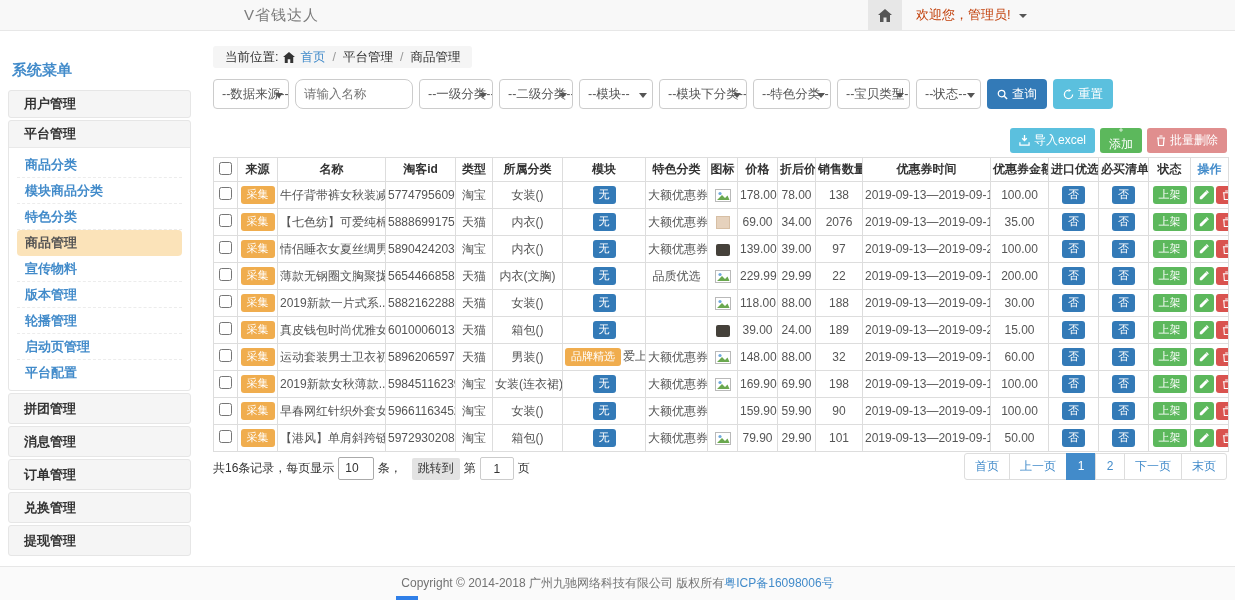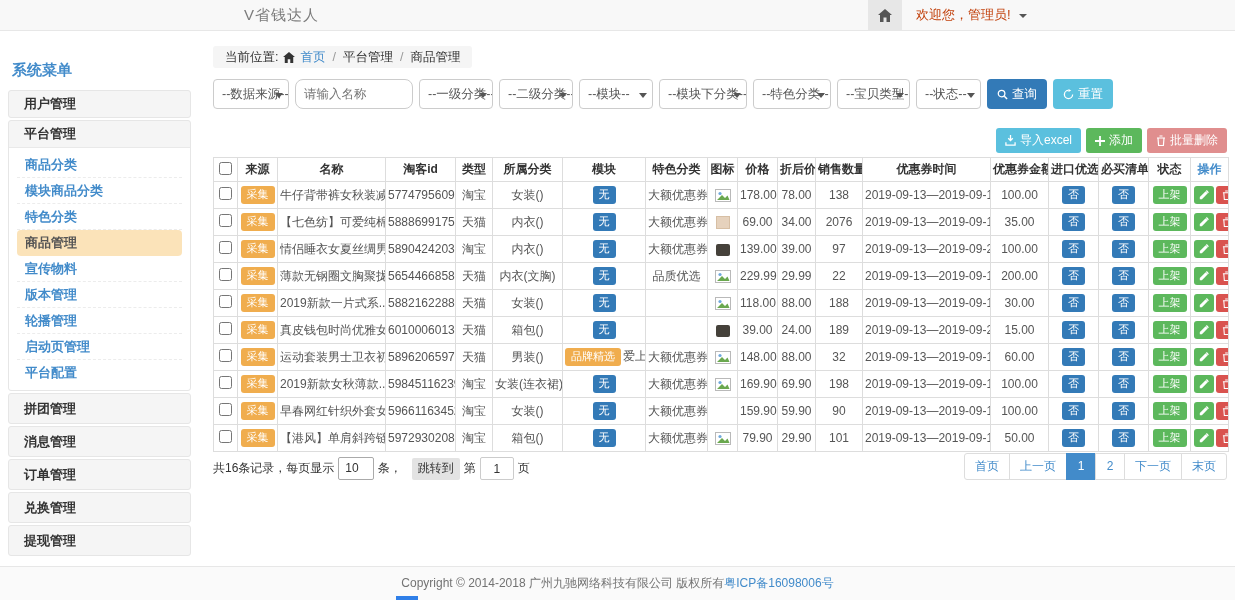--- a/index.html
+++ b/index.html
@@ -45,21 +45,21 @@
     font-family:inherit; }
   .btn { height:30px; border:none; border-radius:4px; color:#fff; font-size:12.5px; padding:0 10px;
     display:inline-flex; align-items:center; gap:4px; cursor:pointer; font-family:inherit; }
   .btn-query { background:#337ab7; }
   .btn-reset { background:#5bc0de; }
   
   .toolbar { position:absolute; top:128px; right:8px; display:flex; gap:5px; }
   .btn-sm { height:25px; border:none; border-radius:3px; color:#fff; font-size:12px; padding:0 9px;
     display:inline-flex; align-items:center; gap:4px; cursor:pointer; font-family:inherit; }
   .btn-import { background:#5bc0de; }
-  .btn-add { background:#5cb85c; }
+  .btn-add { background:#5cb85c;flex-direction:column; }
   .btn-batch-del { background:#e08e8e; }
   
   .grid-wrap { position:absolute; left:213px; top:157px; width:1014px; }
   table.grid { width:100%; border-collapse:collapse; table-layout:fixed; }
   .grid th, .grid td { border:1px solid #ddd; font-size:12px; text-align:center; vertical-align:middle;
     overflow:hidden; white-space:nowrap; }
   .grid th { font-weight:bold; color:#333; height:24px; padding:2px; background:#fff; }
   .grid th.op-head { color:#428bca; }
   .grid td { height:27px; color:#555; padding:1px 2px; }
   .badge { display:inline-block; color:#fff; font-size:11px; padding:2px 6px; border-radius:3px; line-height:1.2; }

